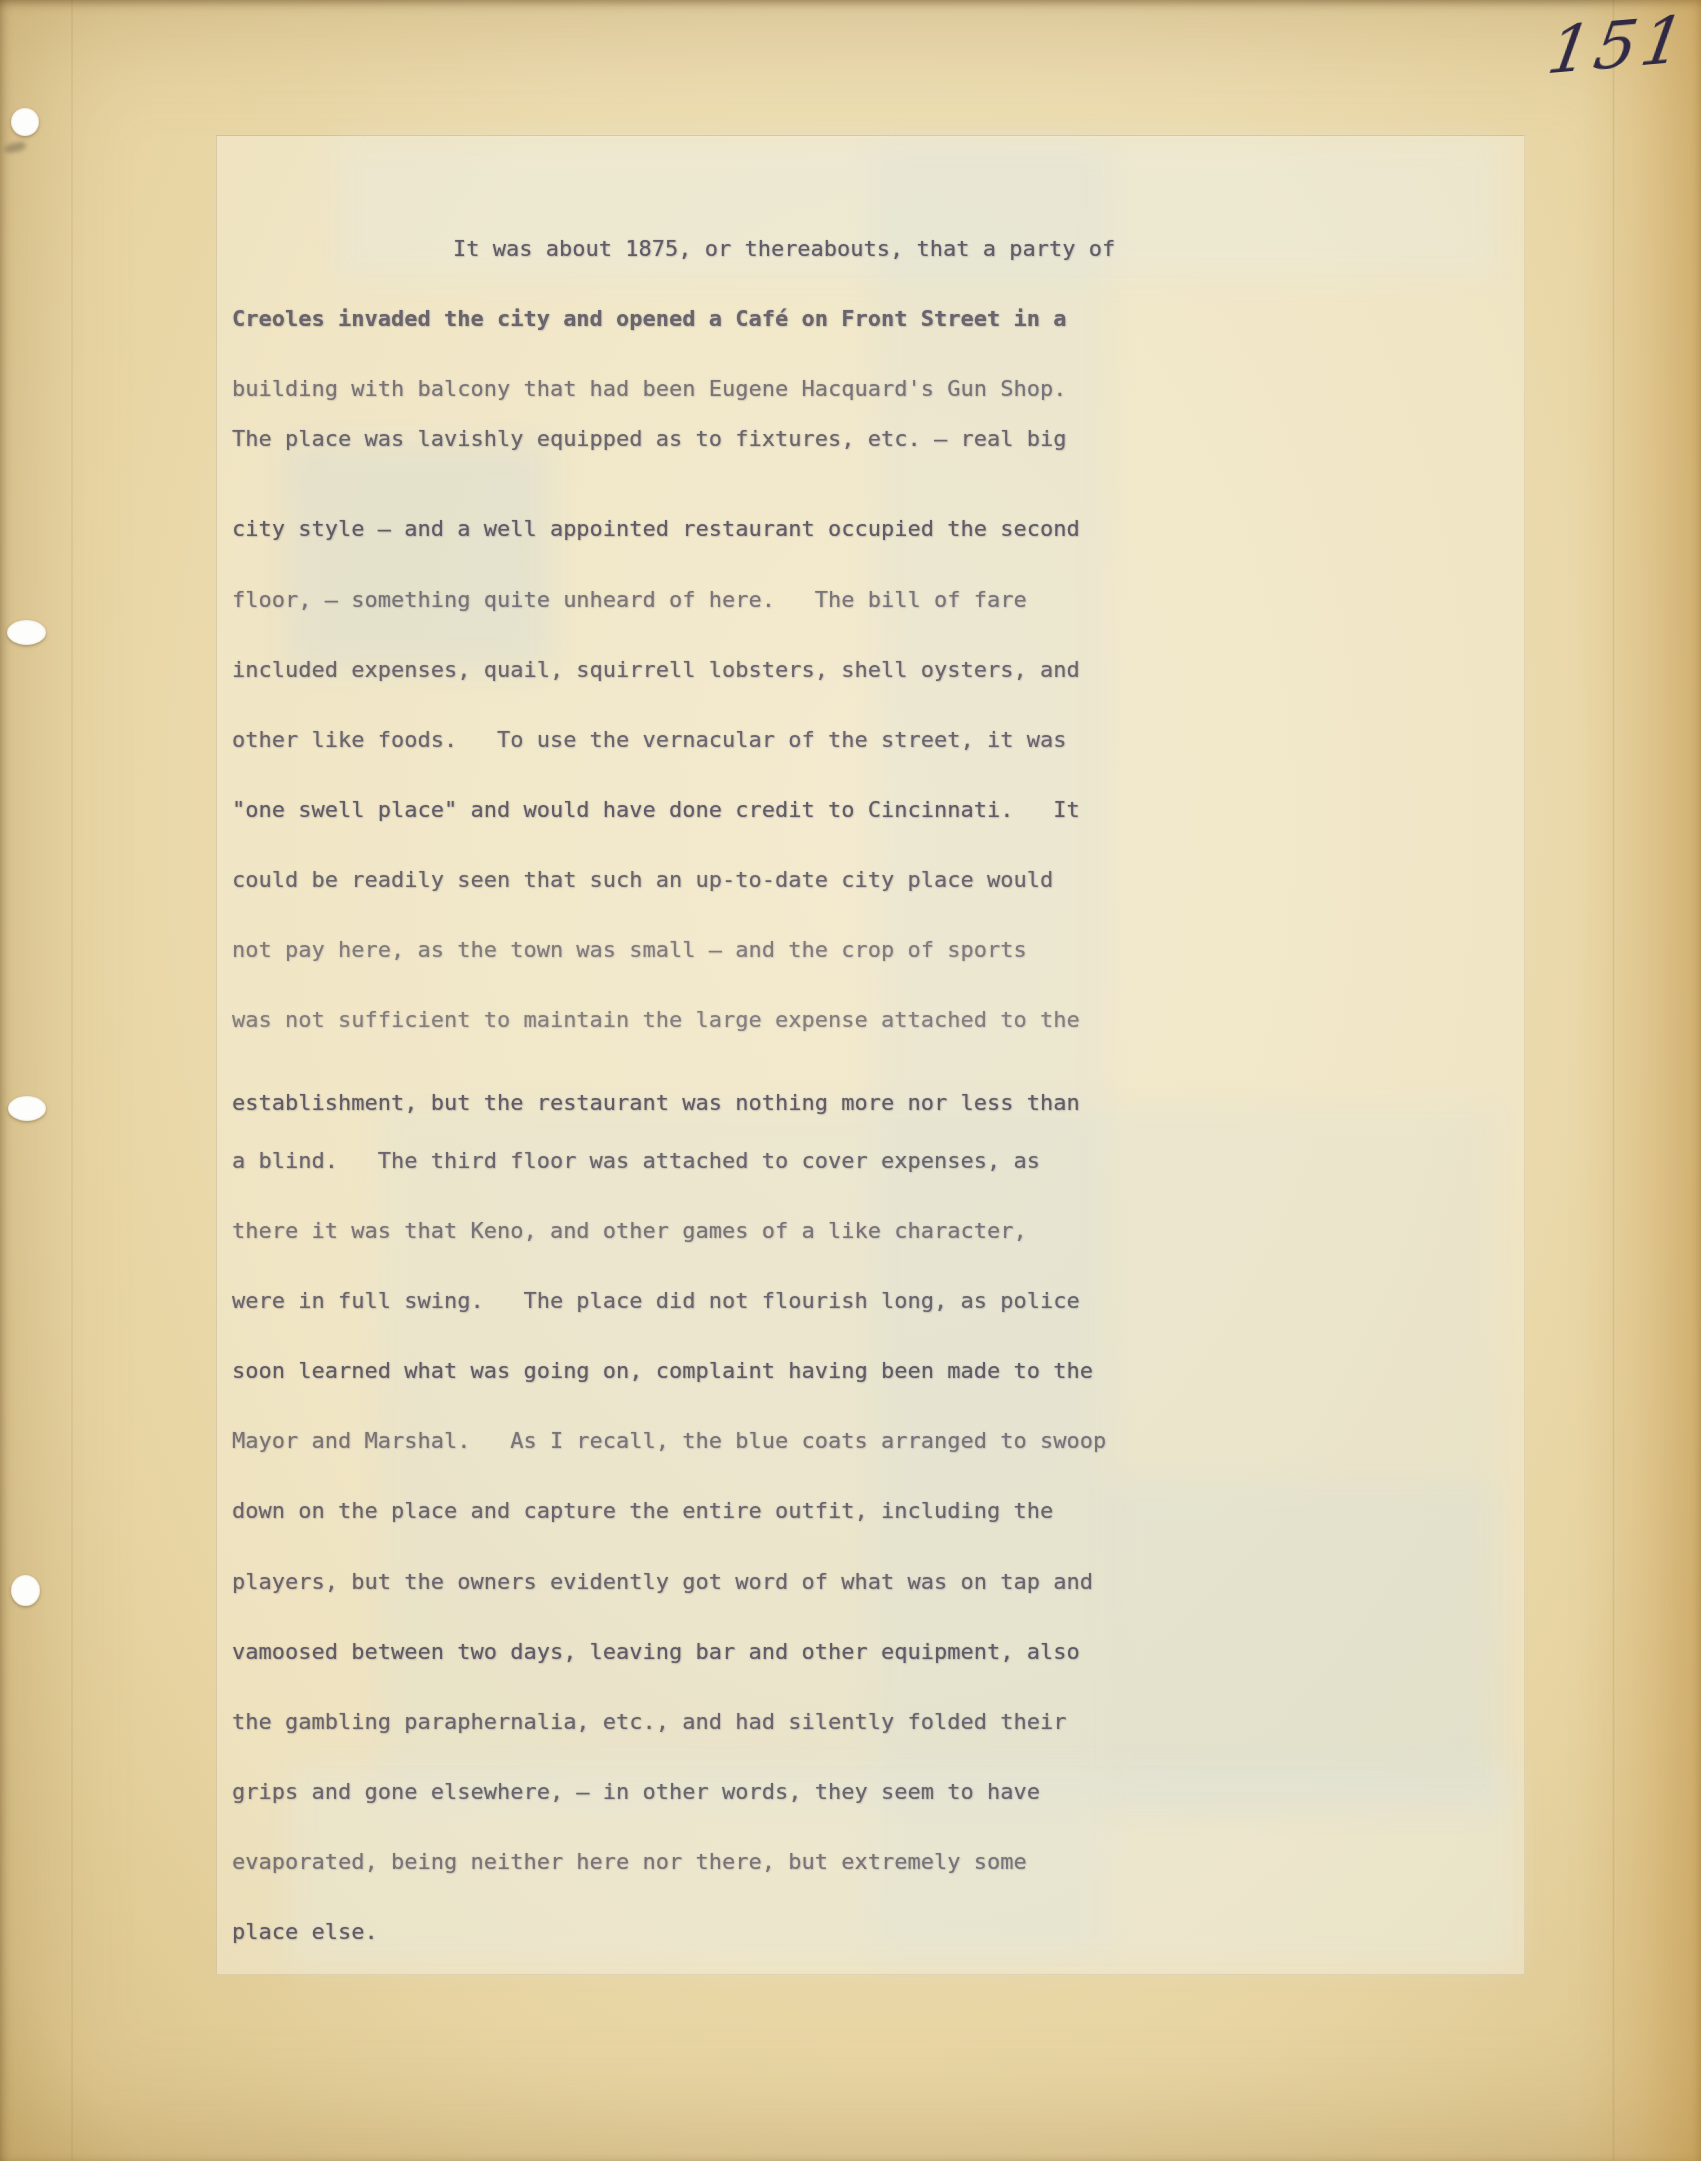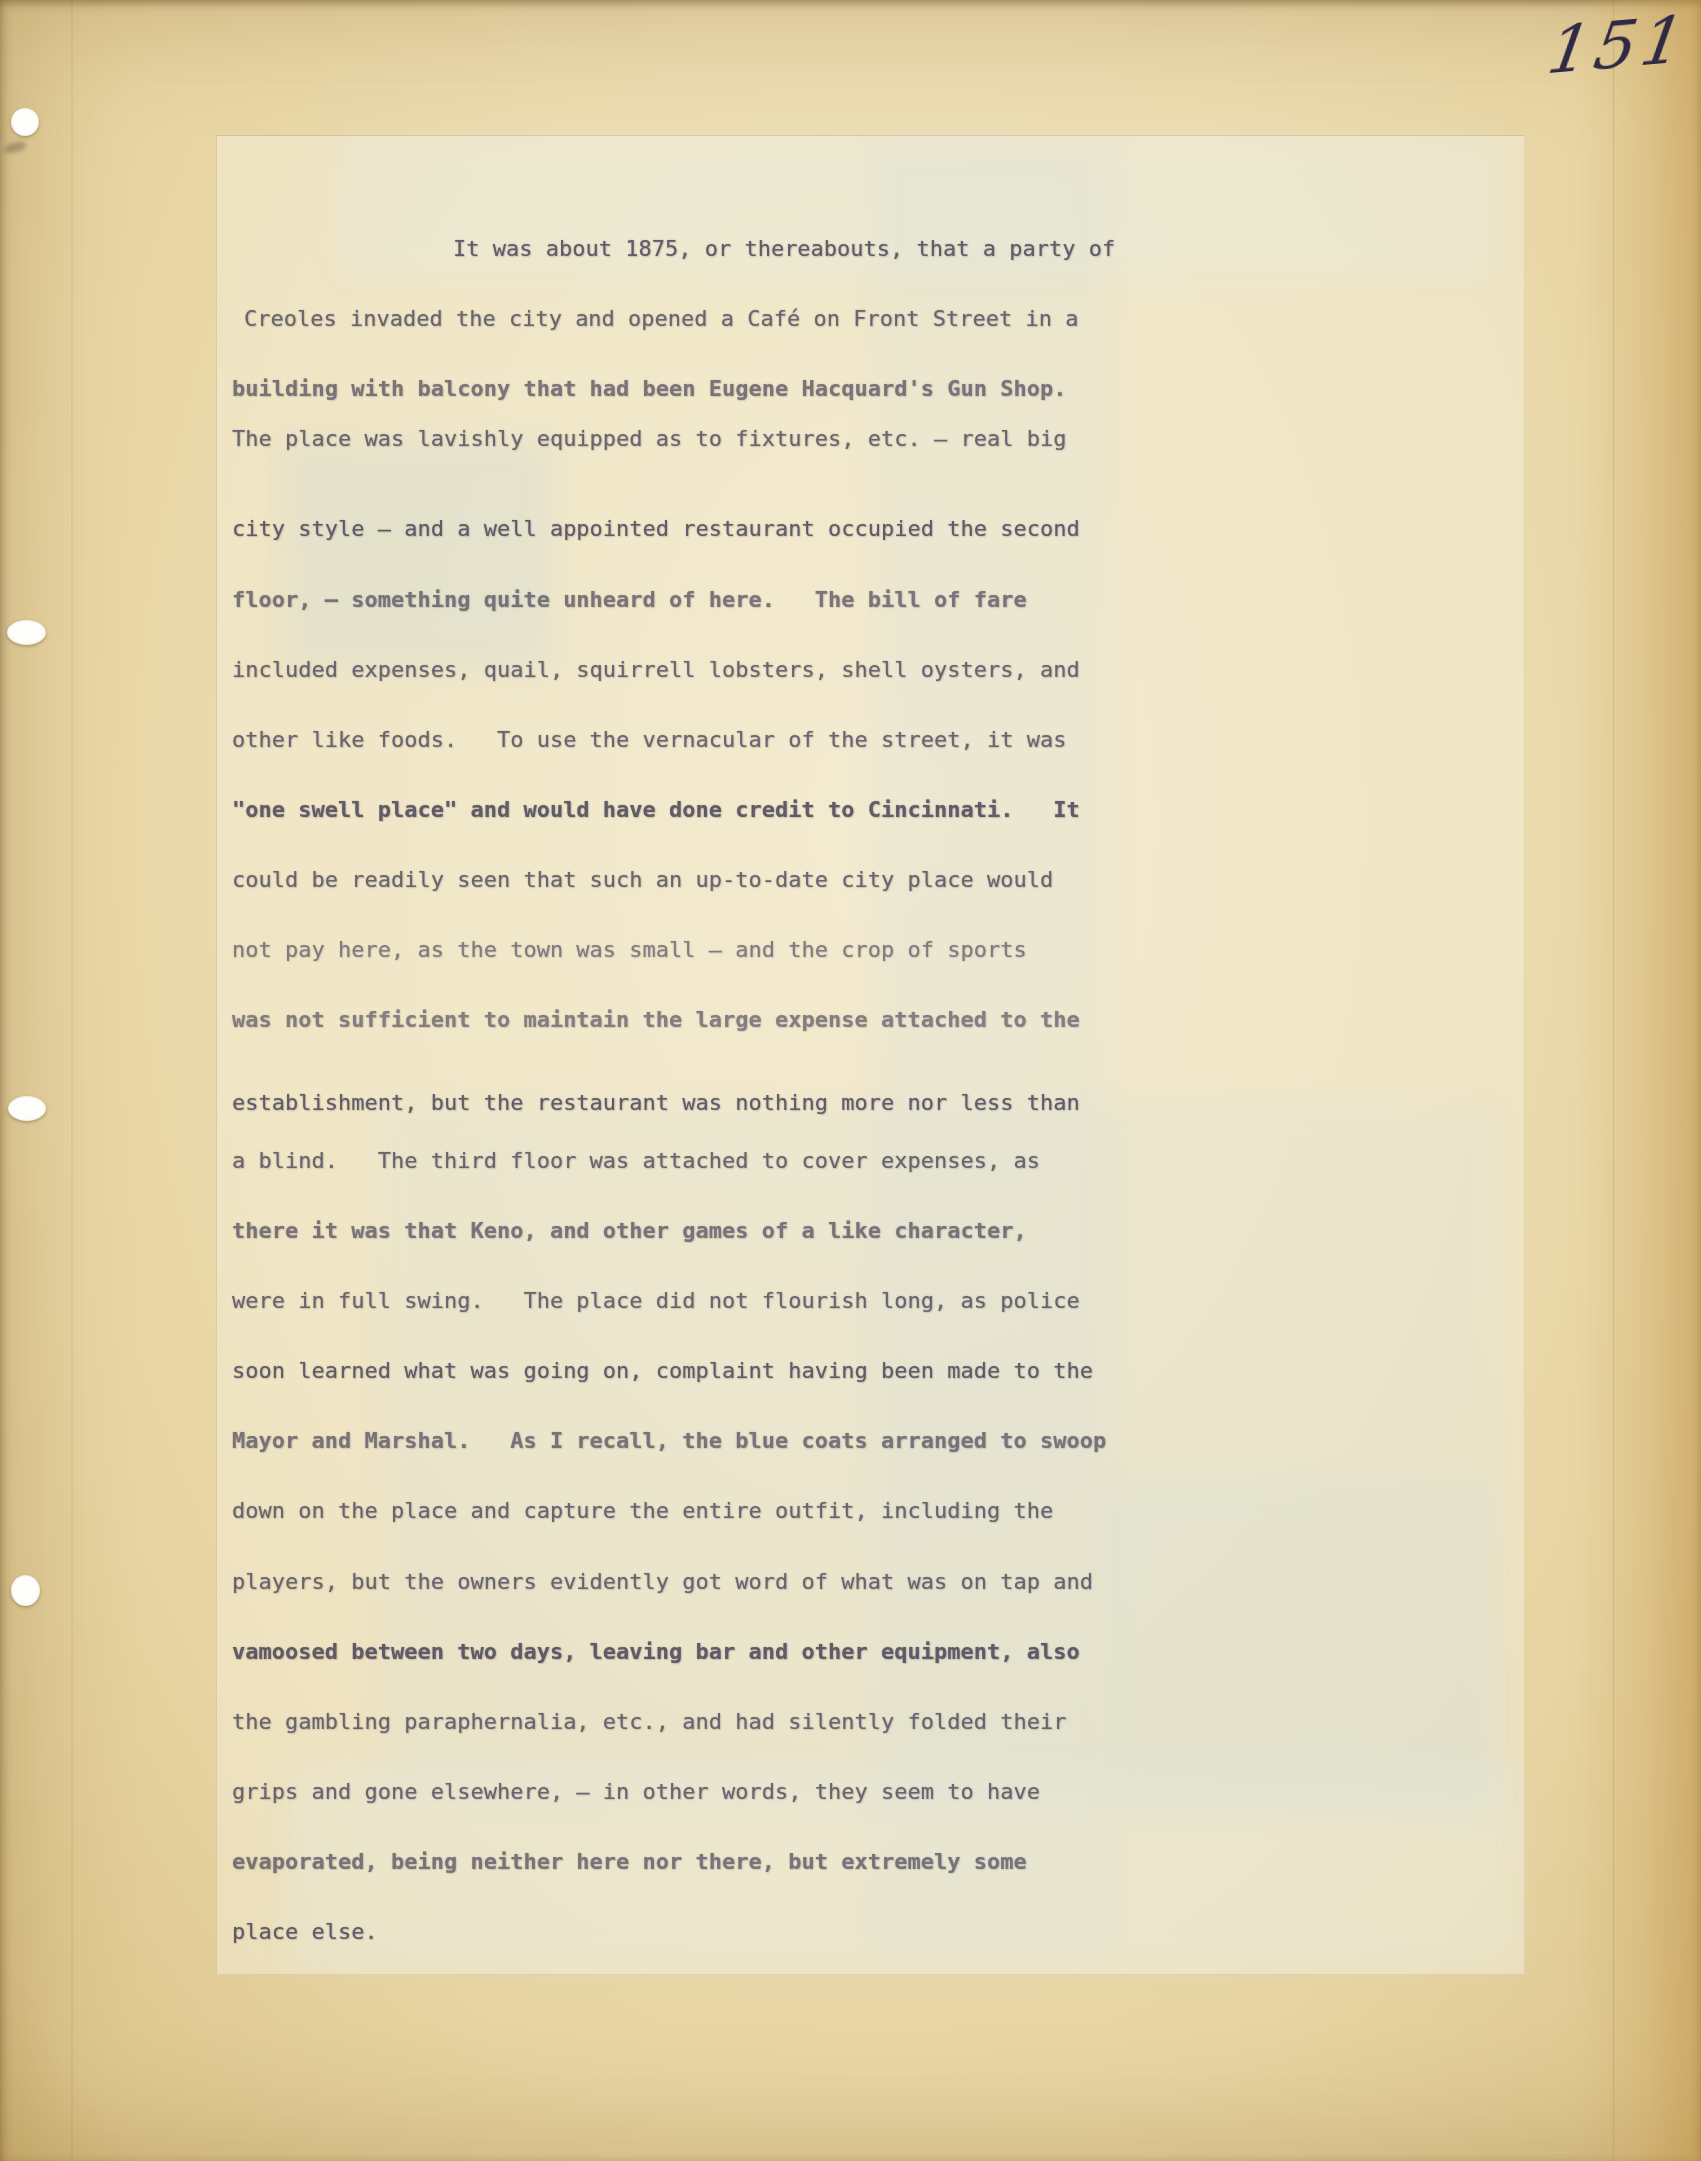--- a/index.html
+++ b/index.html
@@ -87,21 +87,21 @@
     font-size: 22px;
     line-height: 1;
     color: #4d4859;
     white-space: pre;
     text-shadow:
       0 0 1.5px rgba(77, 72, 89, 0.55),
       1px 0.5px 1.5px rgba(77, 72, 89, 0.22);
     filter: blur(0.4px);
     opacity: 0.82;
   }
-  .line:nth-child(3n)   { opacity: 0.72; font-weight: bold; }
+  .line:nth-child(3n)   { opacity: 0.72; }
   .line:nth-child(4n+1) { opacity: 0.88; }
   .line:nth-child(11)   { opacity: 0.68; }
   .line:nth-child(12)   { opacity: 0.66; }
 
   
   .page-number {
     position: absolute;
     left: 1550px;
     top: 7.2px;
     font-family: "DejaVu Serif", serif;
@@ -146,21 +146,21 @@
       <div class="hole" style="left: 7.2px; top: 620px; width: 39px; height: 25px;"></div>
       <div class="hole" style="left: 7.7px; top: 1096px; width: 38px; height: 25px;"></div>
       <div class="hole" style="left: 11.3px; top: 1575px; width: 29px; height: 31px;"></div>
     </div>
   <div class="smudge"></div>
 
   <div class="page-number">151</div>
 
   <div id="typed-text">
       <div class="line" style="top: 238px; left: 453px;">It was about 1875, or thereabouts, that a party of</div>
-      <div class="line" style="top: 308px; left: 244px;">Creoles invaded the city and opened a Café on Front Street in a</div>
+      <div class="line" style="top: 308px; left: 232px; font-weight: bold;">Creoles invaded the city and opened a Café on Front Street in a</div>
       <div class="line" style="top: 378px; left: 232px;">building with balcony that had been Eugene Hacquard's Gun Shop.</div>
       <div class="line" style="top: 428px; left: 232px;">The place was lavishly equipped as to fixtures, etc. — real big</div>
       <div class="line" style="top: 518px; left: 232px;">city style — and a well appointed restaurant occupied the second</div>
       <div class="line" style="top: 589px; left: 232px;">floor, — something quite unheard of here.   The bill of fare</div>
       <div class="line" style="top: 659px; left: 232px;">included expenses, quail, squirrell lobsters, shell oysters, and</div>
       <div class="line" style="top: 729px; left: 232px;">other like foods.   To use the vernacular of the street, it was</div>
       <div class="line" style="top: 799px; left: 232px;">"one swell place" and would have done credit to Cincinnati.   It</div>
       <div class="line" style="top: 869px; left: 232px;">could be readily seen that such an up-to-date city place would</div>
       <div class="line" style="top: 939px; left: 232px;">not pay here, as the town was small — and the crop of sports</div>
       <div class="line" style="top: 1009px; left: 232px;">was not sufficient to maintain the large expense attached to the</div>

